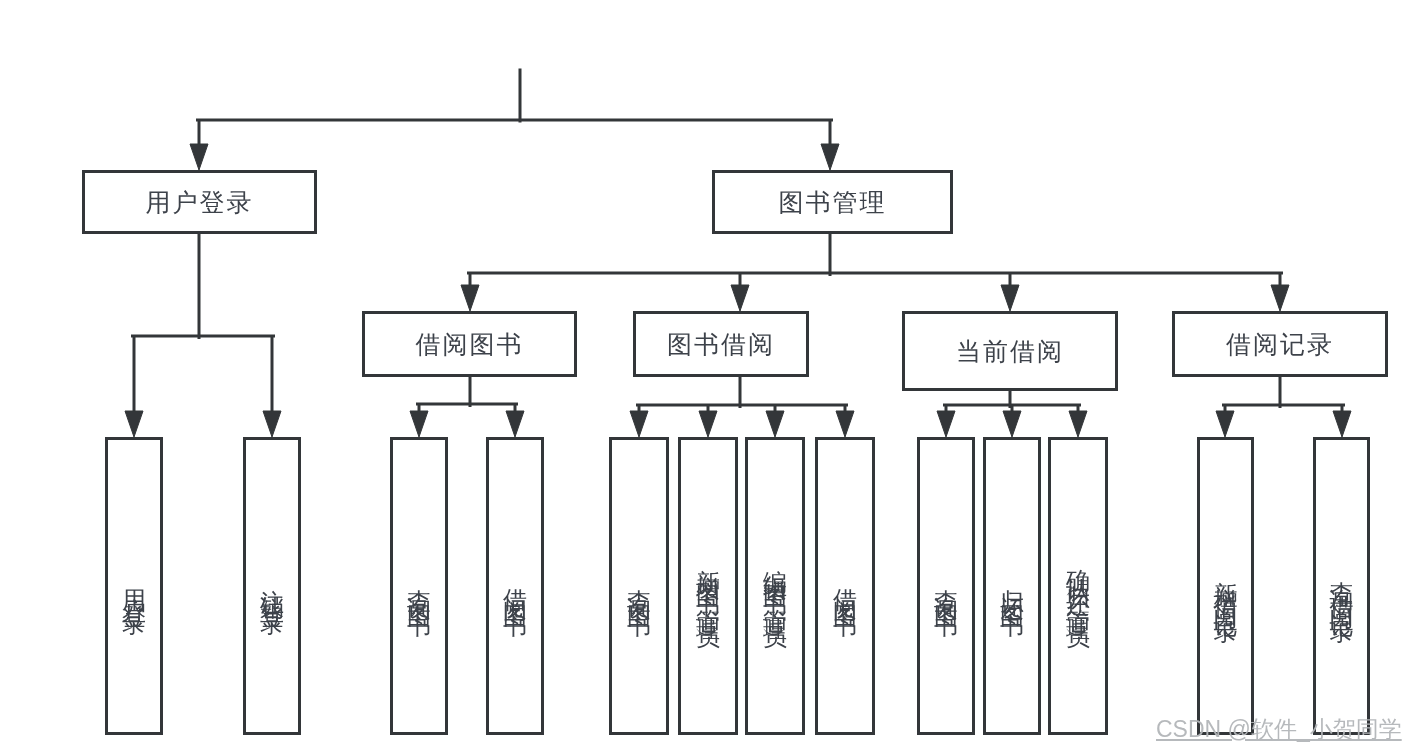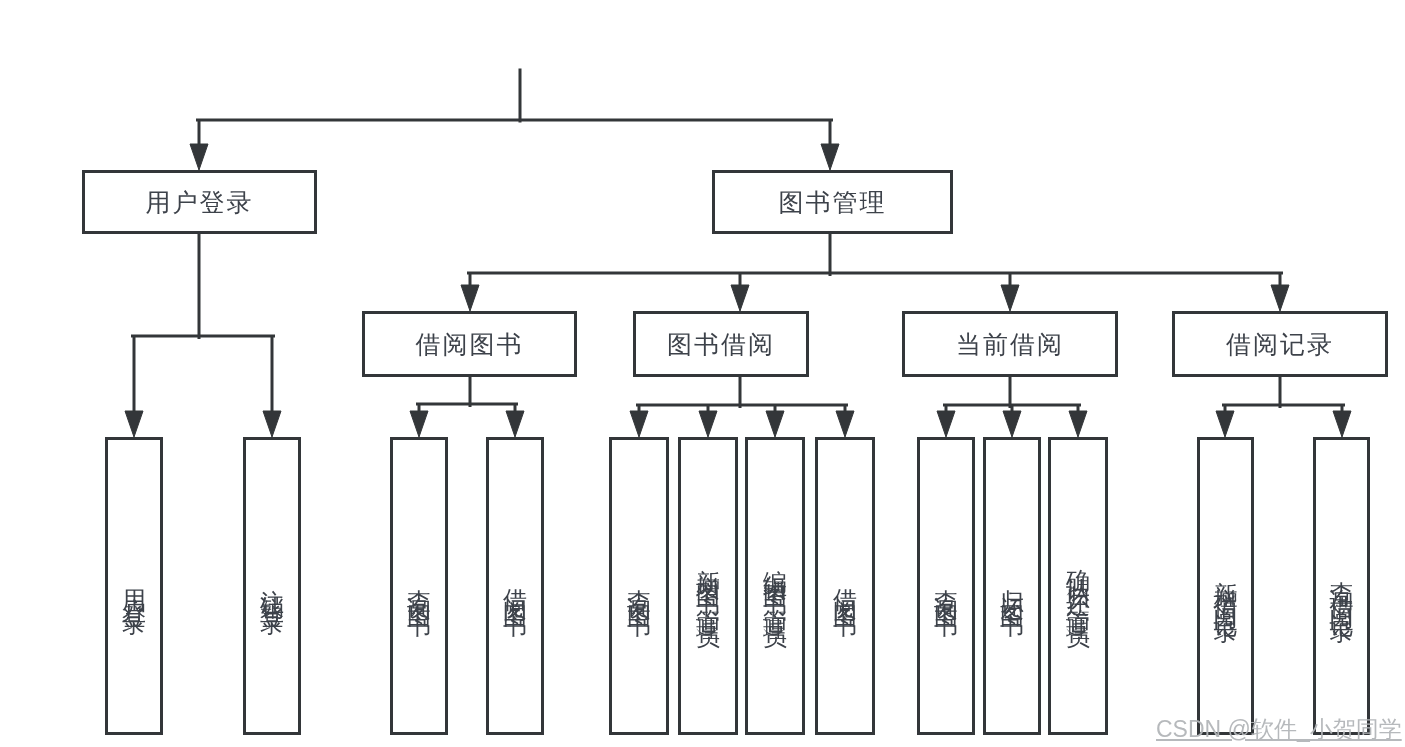--- a/index.html
+++ b/index.html
@@ -113,21 +113,21 @@
   <div class="node" style="left:712px;top:170px;width:241px;height:64px">
     <span class="hlabel">图书管理</span>
   </div>
 
   <div class="node" style="left:362px;top:311px;width:215px;height:66px">
     <span class="hlabel">借阅图书</span>
   </div>
   <div class="node" style="left:633px;top:311px;width:176px;height:66px">
     <span class="hlabel">图书借阅</span>
   </div>
-  <div class="node" style="left:902px;top:311px;width:216px;height:66px">
+  <div class="node" style="left:902px;top:311px;width:216px;height:80px">
     <span class="hlabel">当前借阅</span>
   </div>
   <div class="node" style="left:1172px;top:311px;width:216px;height:66px">
     <span class="hlabel">借阅记录</span>
   </div>
 
   <div class="node leaf" style="left:105px;width:58px">
     <span class="vtext">用户登录</span>
   </div>
   <div class="node leaf" style="left:243px;width:58px">

